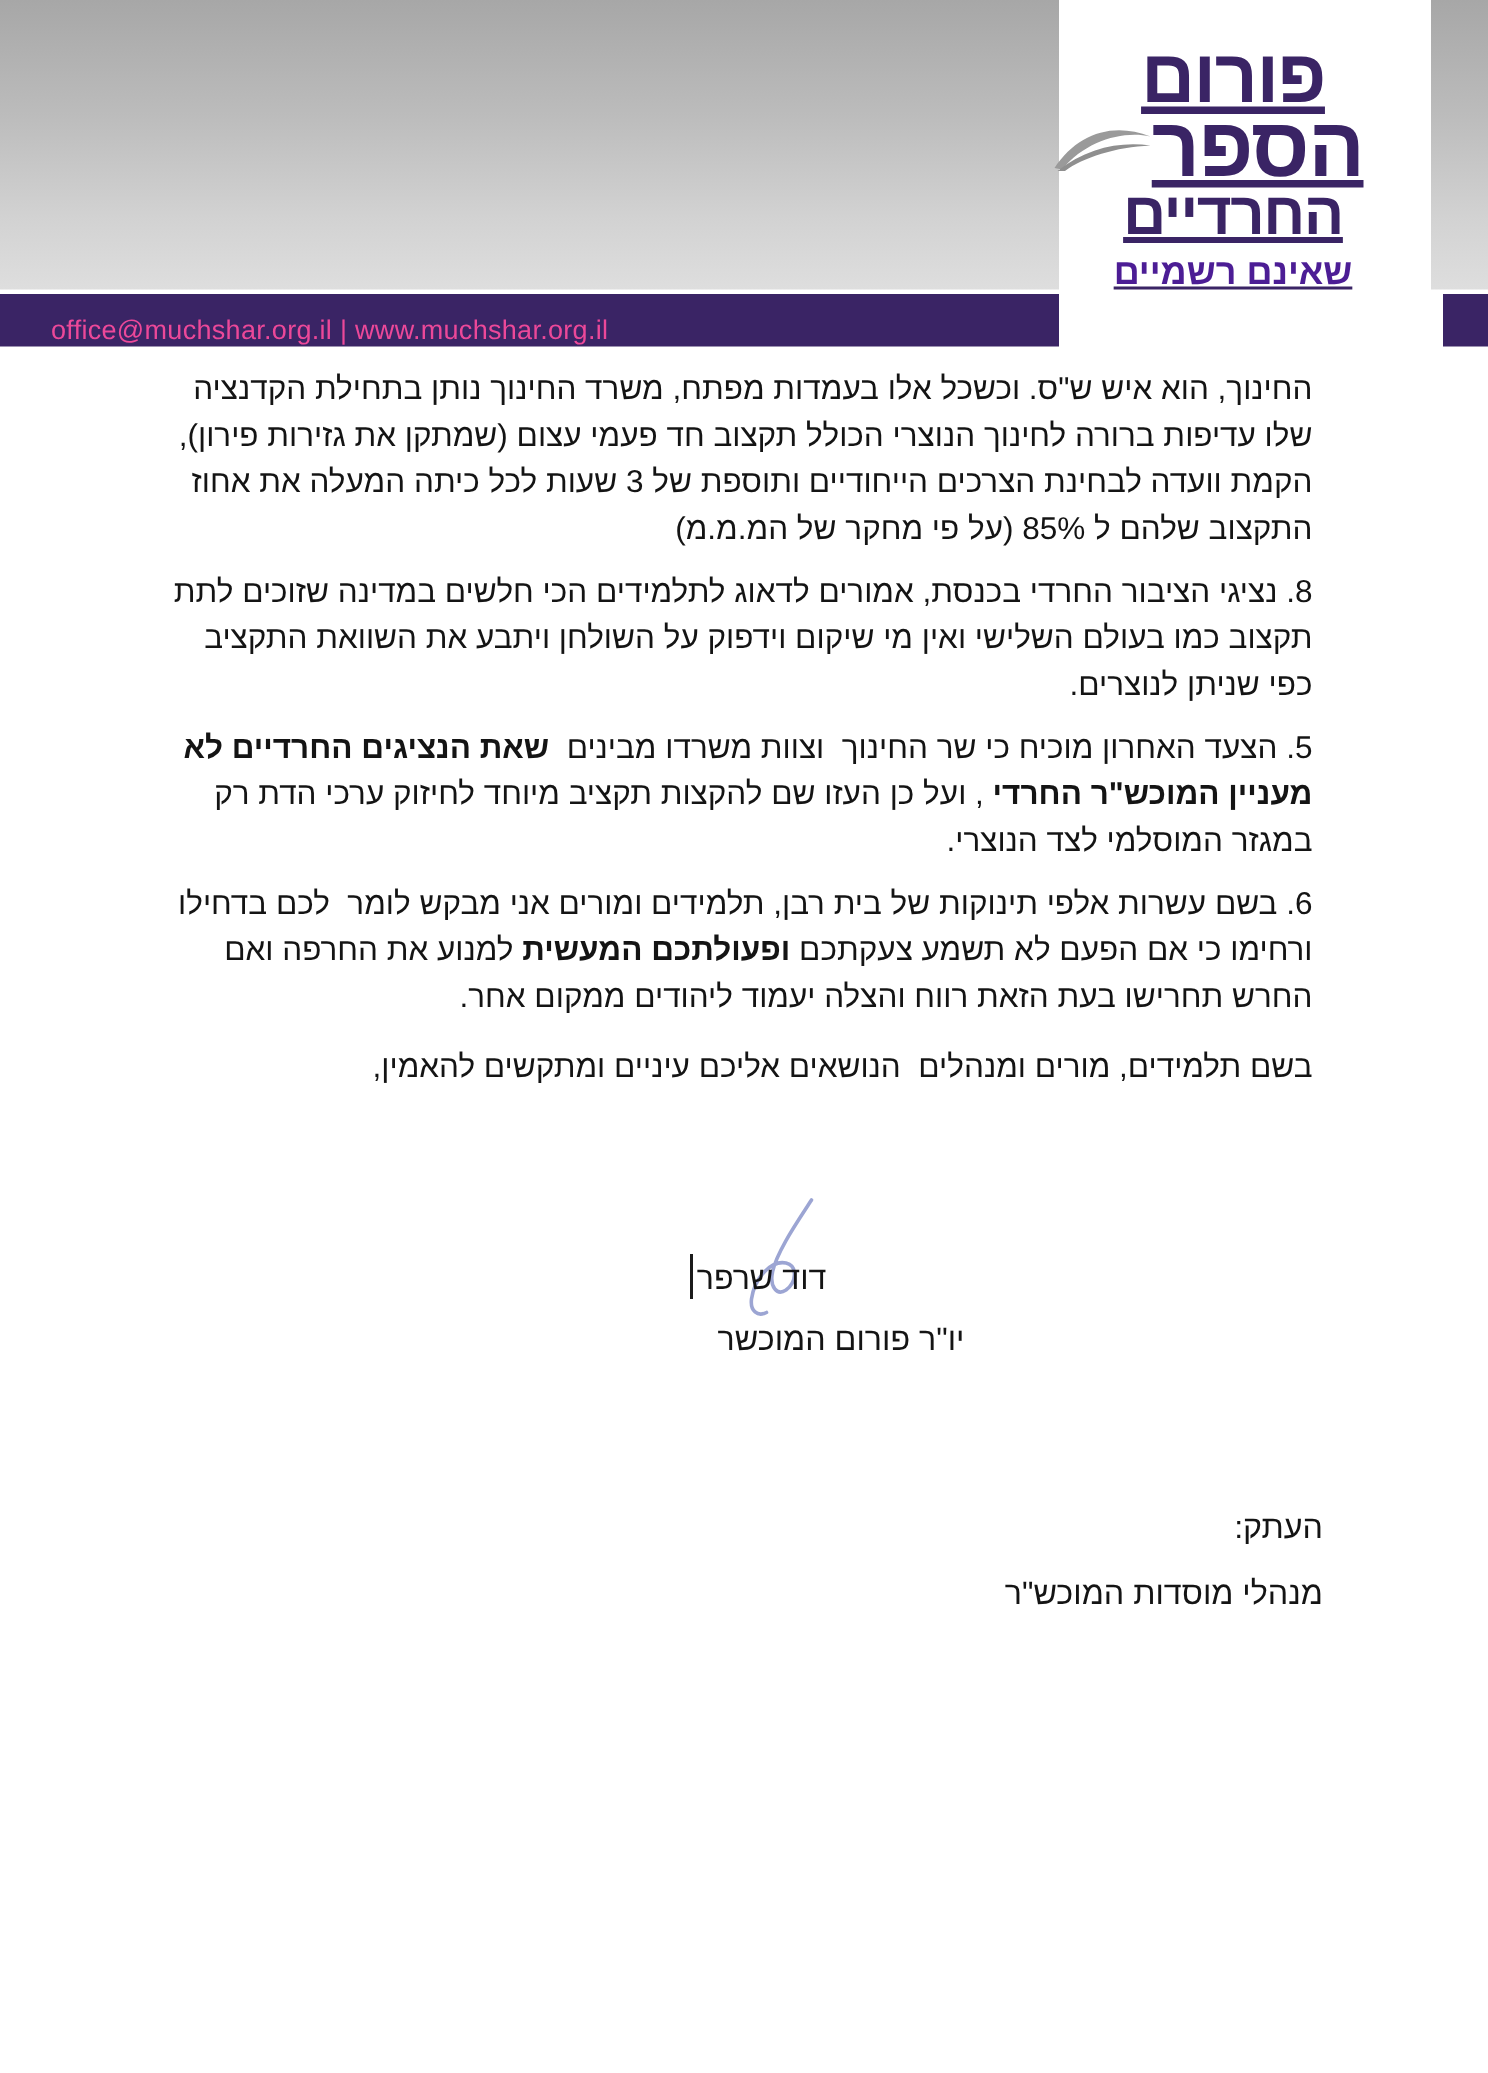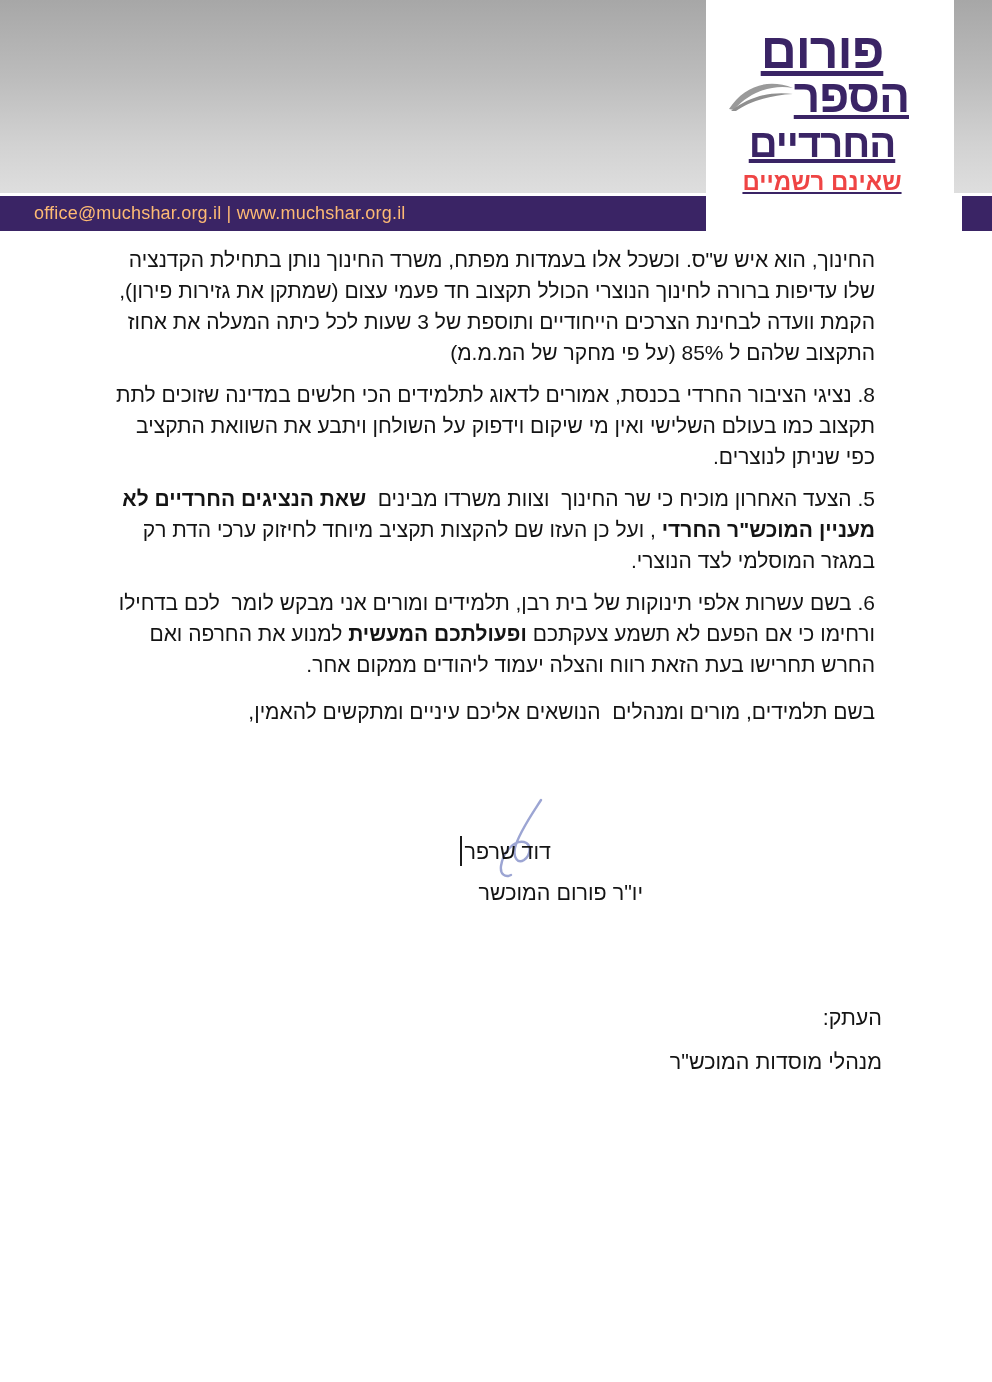--- a/index.html
+++ b/index.html
@@ -16,44 +16,44 @@
     position:absolute;left:0;top:0;width:706px;height:193px;
     background:linear-gradient(180deg,#a7a7a7 0%,#bcbcbc 40%,#d2d2d2 75%,#dedede 100%);
   }
   .banner-right{
     position:absolute;left:954px;top:0;width:38px;height:193px;
     background:linear-gradient(180deg,#a7a7a7 0%,#bcbcbc 40%,#d2d2d2 75%,#dedede 100%);
   }
   .contact-bar{
     position:absolute;left:0;top:196px;width:706px;height:35px;
     background:#3a2465;
-    display:flex;align-items:center;
+    display:flex;align-items:flex-end;
     direction:ltr;
     padding-left:34px;box-sizing:border-box;
-    color:#fdba74;font-size:18px;letter-spacing:.2px;
+    color:#ec4899;font-size:18px;letter-spacing:.2px;
   }
   .contact-square{
     position:absolute;left:962px;top:196px;width:30px;height:35px;
     background:#3a2465;
   }
   
   .logo{
     position:absolute;left:735px;top:28px;width:174px;
     color:#3a2465;font-weight:bold;text-align:center;
     direction:rtl;
     text-decoration:underline;
   }
   .logo .l1{font-size:50px;line-height:46px;letter-spacing:-1px;}
   .logo .l2{font-size:43px;line-height:38px;letter-spacing:-1px;}
-  .logo .l3{display:flex;flex-direction:row;align-items:flex-start;justify-content:flex-start;
-            font-size:46px;line-height:44px;letter-spacing:-1px;}
+  .logo .l3{display:flex;flex-direction:row;align-items:center;justify-content:flex-start;
+            font-size:56px;line-height:44px;letter-spacing:-1px;}
   .logo .l3 .swoosh{flex:0 0 auto;margin-left:2px;margin-bottom:3px;}
   .logo .l4{font-size:40px;line-height:44px;letter-spacing:-1px;}
   .logo .tagline{
-    font-size:24px;line-height:28px;font-weight:600;color:#ef4444;
+    font-size:24px;line-height:28px;font-weight:600;color:#4c1d95;
     margin-top:3px;letter-spacing:0;
   }
   
   .letter-body{
     position:absolute;right:117px;top:244px;width:772px;
     direction:rtl;text-align:right;
     font-size:21px;line-height:31px;color:#141414;
   }
   .letter-body p{margin:0 0 11px 0;}
   .letter-body p.closing{margin-top:16px;}

